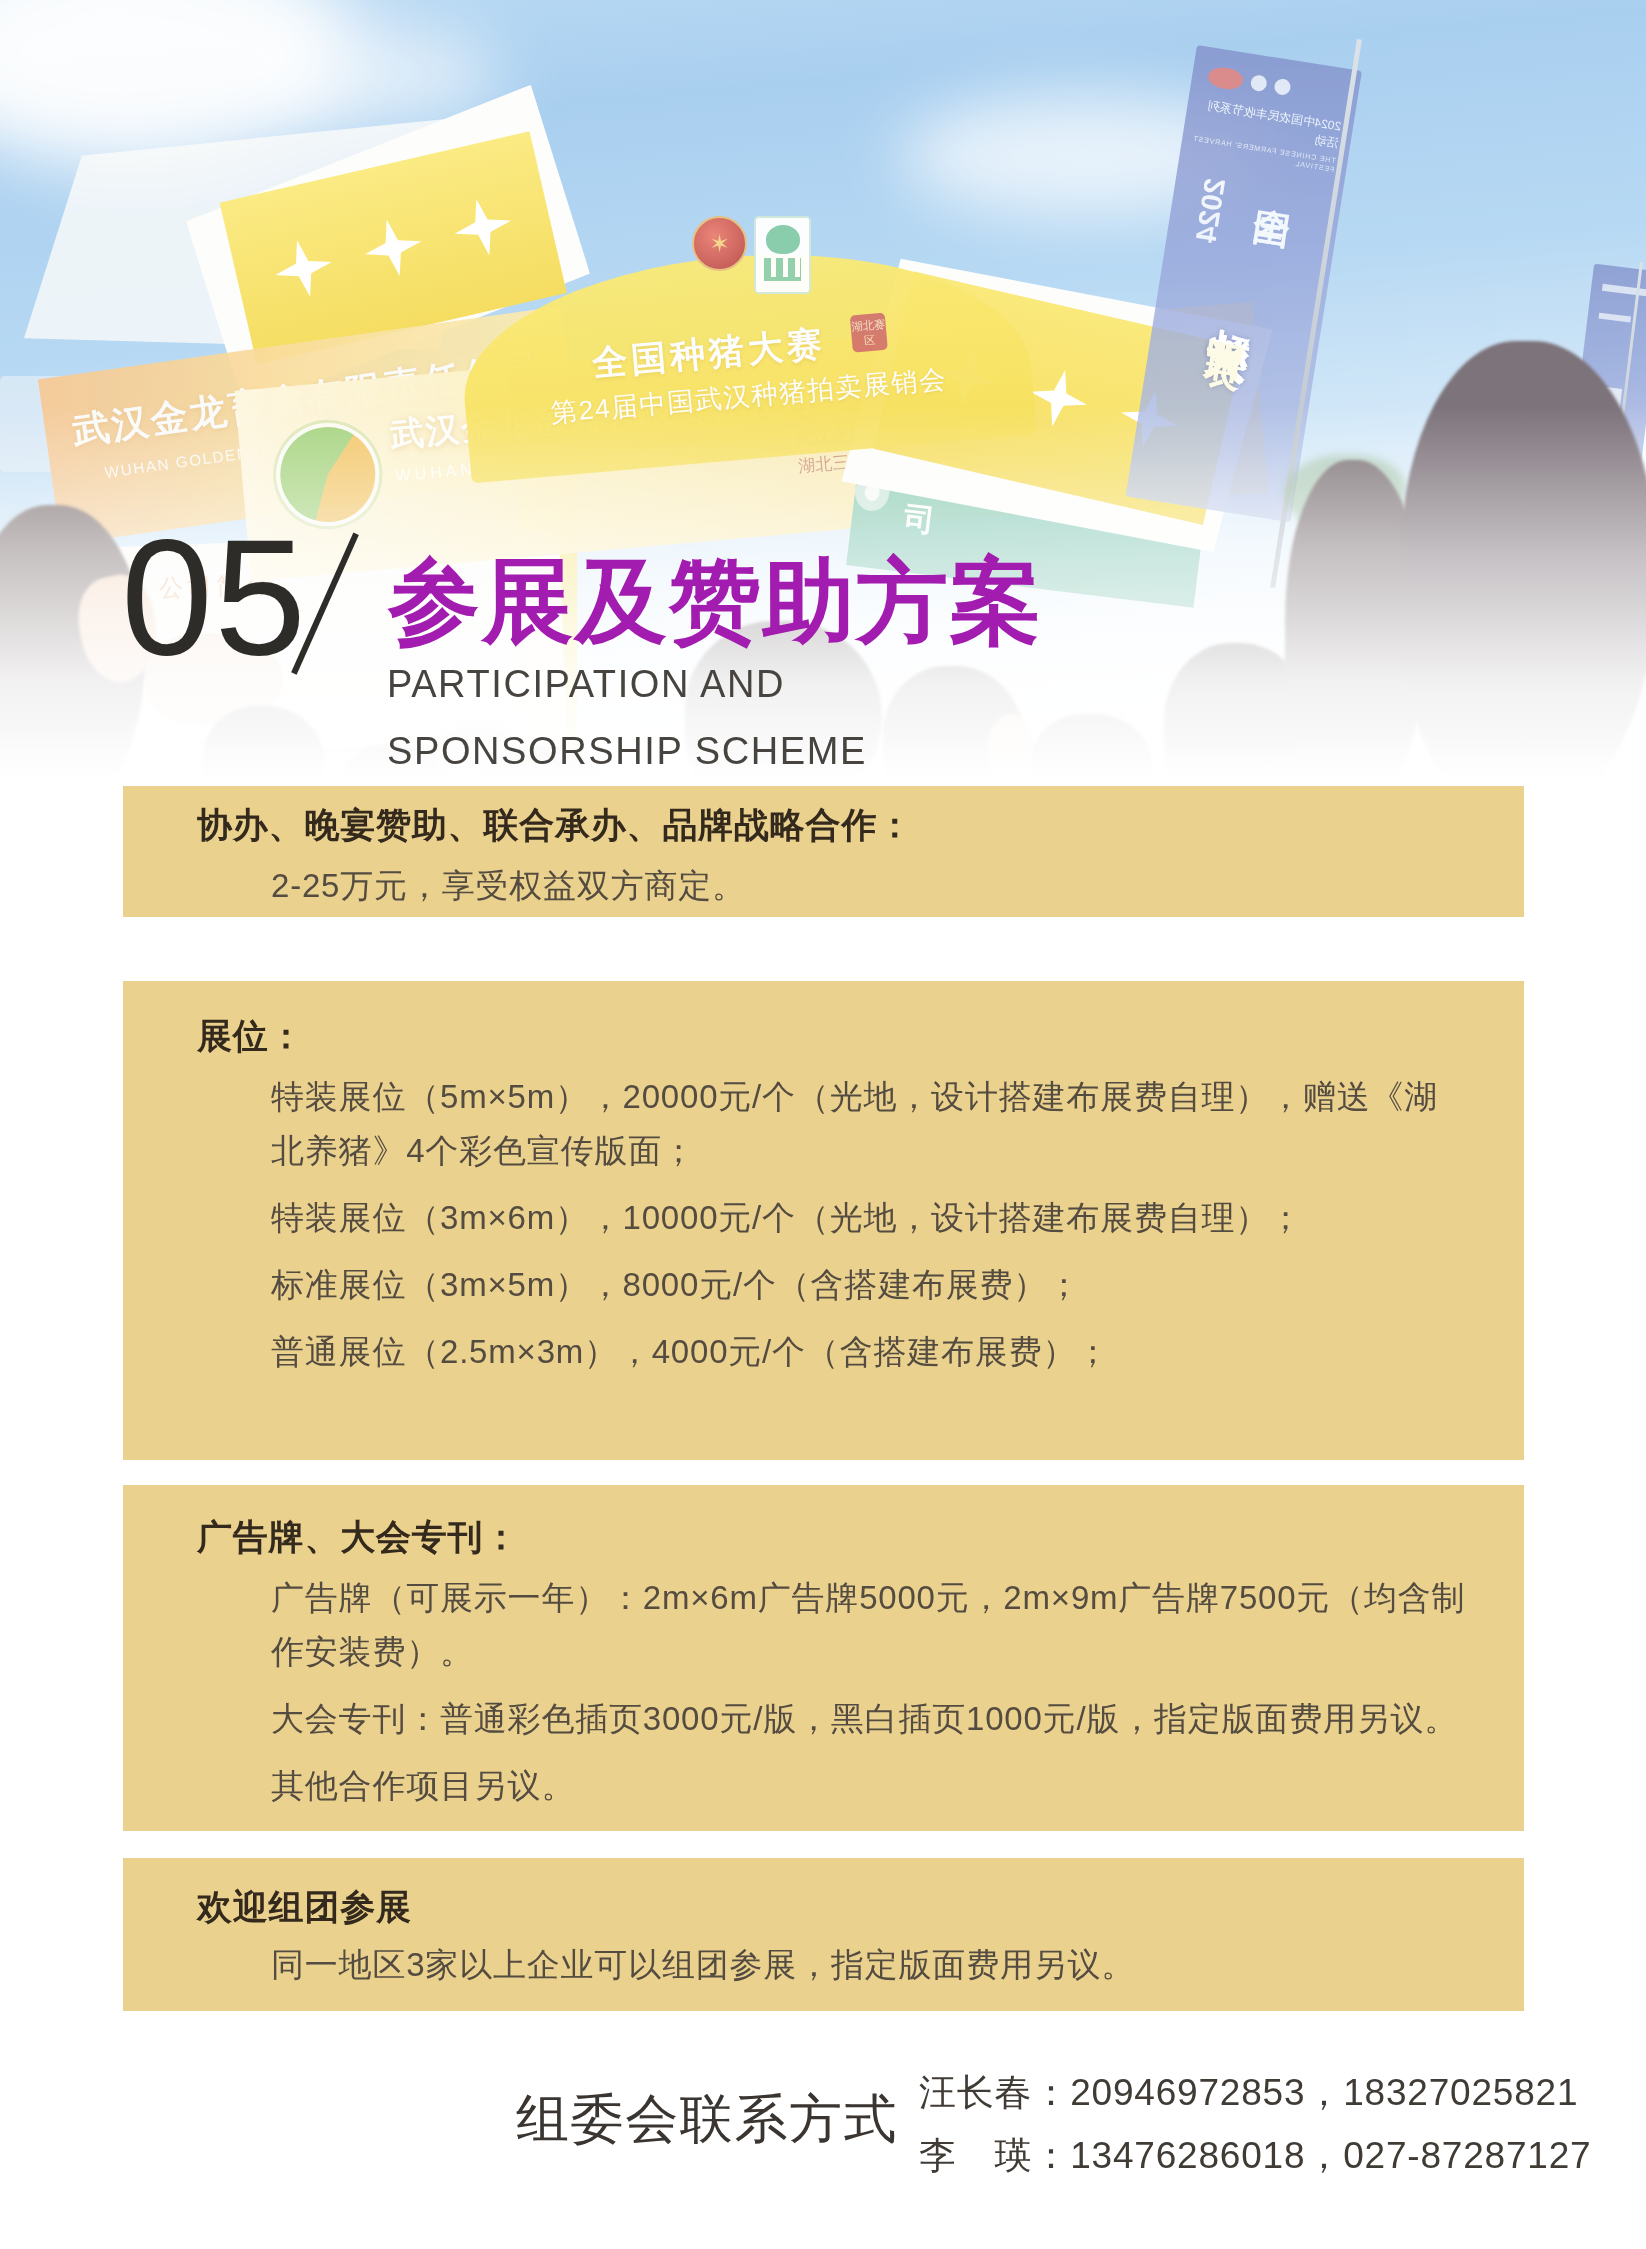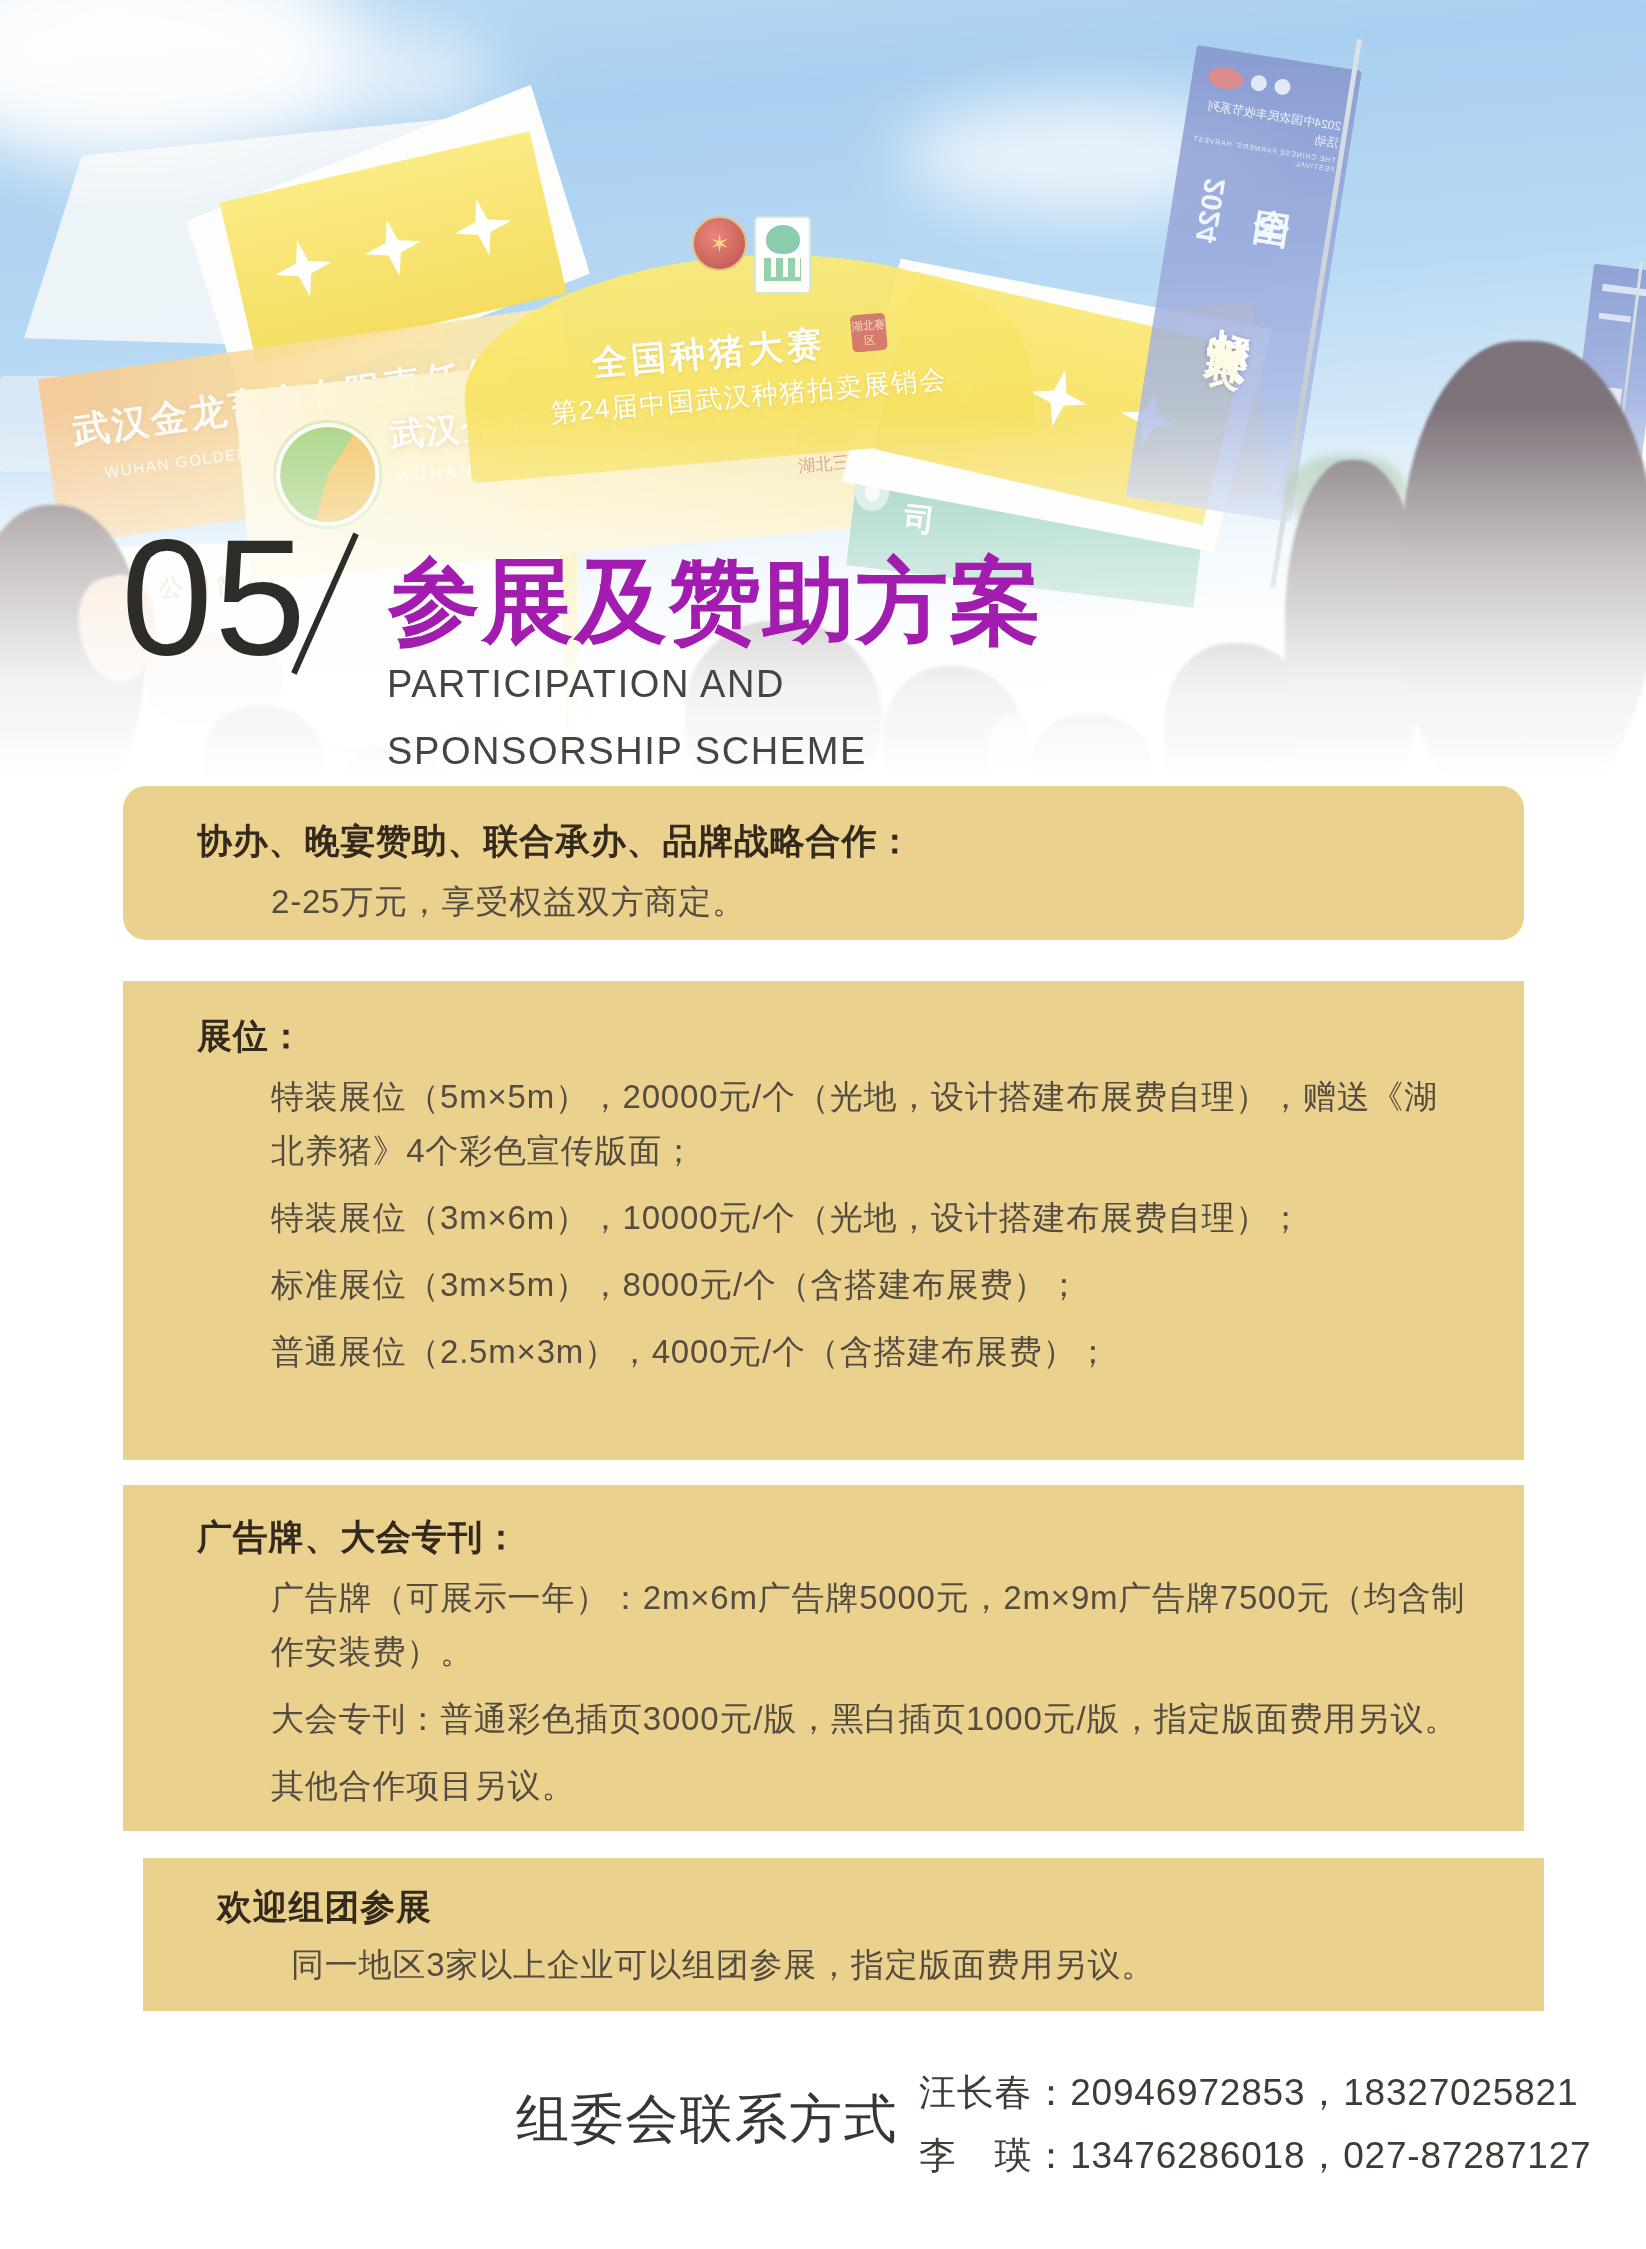--- a/index.html
+++ b/index.html
@@ -128,24 +128,24 @@
   .sec-slash{left:322px;top:527px;width:5.6px;height:153px;background:#2e2c29;transform:rotate(24deg);}
   .title-cn{left:388px;top:540px;font-size:92px;font-weight:900;color:#a21caf;letter-spacing:1.6px;
         font-family:"DejaVu Sans","Liberation Sans",sans-serif;}
   .title-en{left:387px;font-size:38px;color:#474440;letter-spacing:1.6px;}
   .ten1{top:663px;} .ten2{top:730px;}
 
   
   .box{position:absolute;left:123px;width:1401px;background:#ebd18e;box-sizing:border-box;}
   .box h2{margin:0 56px 11.3px 74px;font-size:35px;line-height:1.3;font-weight:700;color:#33291c;letter-spacing:0.8px;}
   .box p{margin:0 56px 13px 148px;font-size:33px;line-height:1.64;color:#544c40;letter-spacing:0.8px;}
-  .box1{top:786px;height:154px;padding-top:32px;border-radius:23px;}
+  .box1{top:786px;height:131px;padding-top:16px;}
   .box2{top:981px;height:479px;padding-top:32px;}
   .box3{top:1485px;height:346px;padding-top:29px;}
-  .box4{top:1858px;height:153px;padding-top:26px;margin-left:20px;}
+  .box4{top:1858px;height:153px;padding-top:26px;}
   .box4 h2{margin-bottom:8px;}
 
   
   .contact-label{left:516px;top:2084px;font-size:53px;font-weight:500;color:#3a3530;letter-spacing:1.6px;}
   .contact-line{left:919px;font-size:37px;color:#403b35;letter-spacing:0.8px;}
   .cl1{top:2068px;} .cl2{top:2131px;}
 </style>
 </head>
 <body>
 

